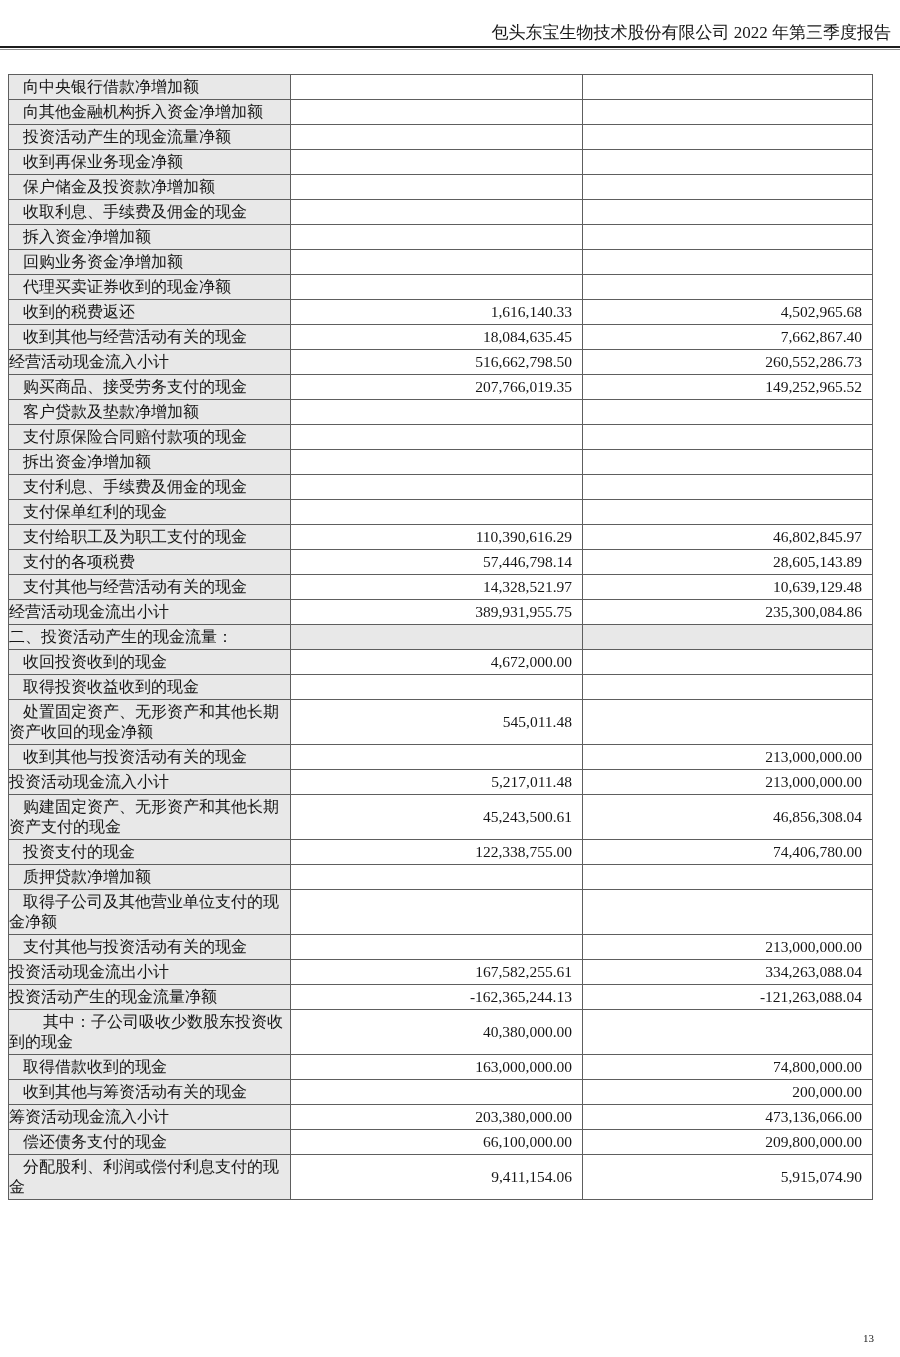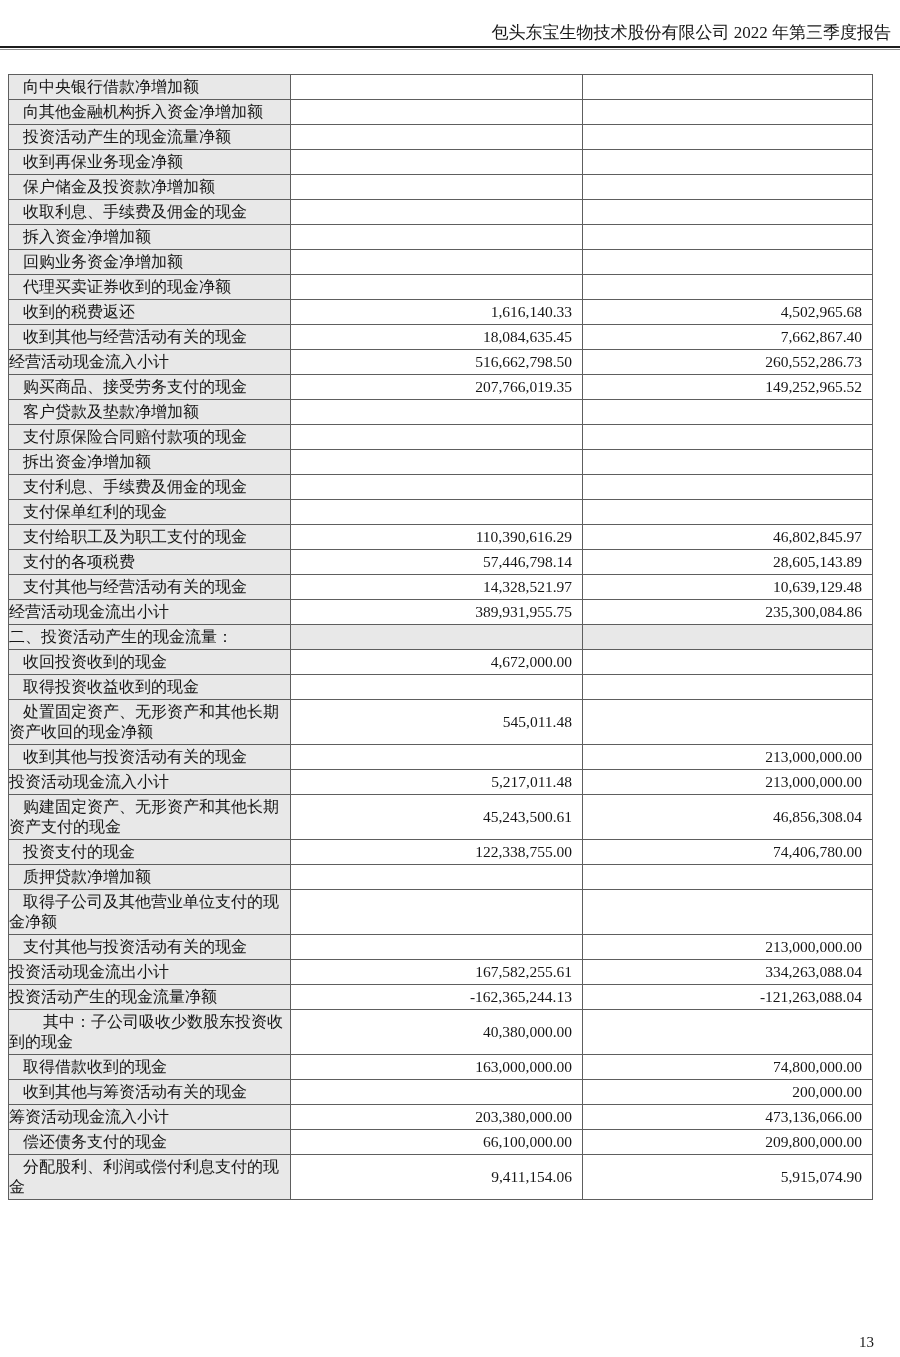--- a/index.html
+++ b/index.html
@@ -53,22 +53,22 @@
     text-align: right;
     padding-right: 10px;
     font-size: 15.5px;
     background: #ffffff;
   }
   tr.section td.val { background: #e8e8e8; }
 
   .pageno {
     position: absolute;
     right: 26px;
-    bottom: 6px;
-    font-size: 15px;
+    bottom: 13px;
+    font-size: 11px;
   }
 </style>
 </head>
 <body>
 
 <div class="page">
   <div class="page-header">
     <div class="hdr-title">包头东宝生物技术股份有限公司 2022 年第三季度报告</div>
   </div>
   <div class="rule-thick"></div>

